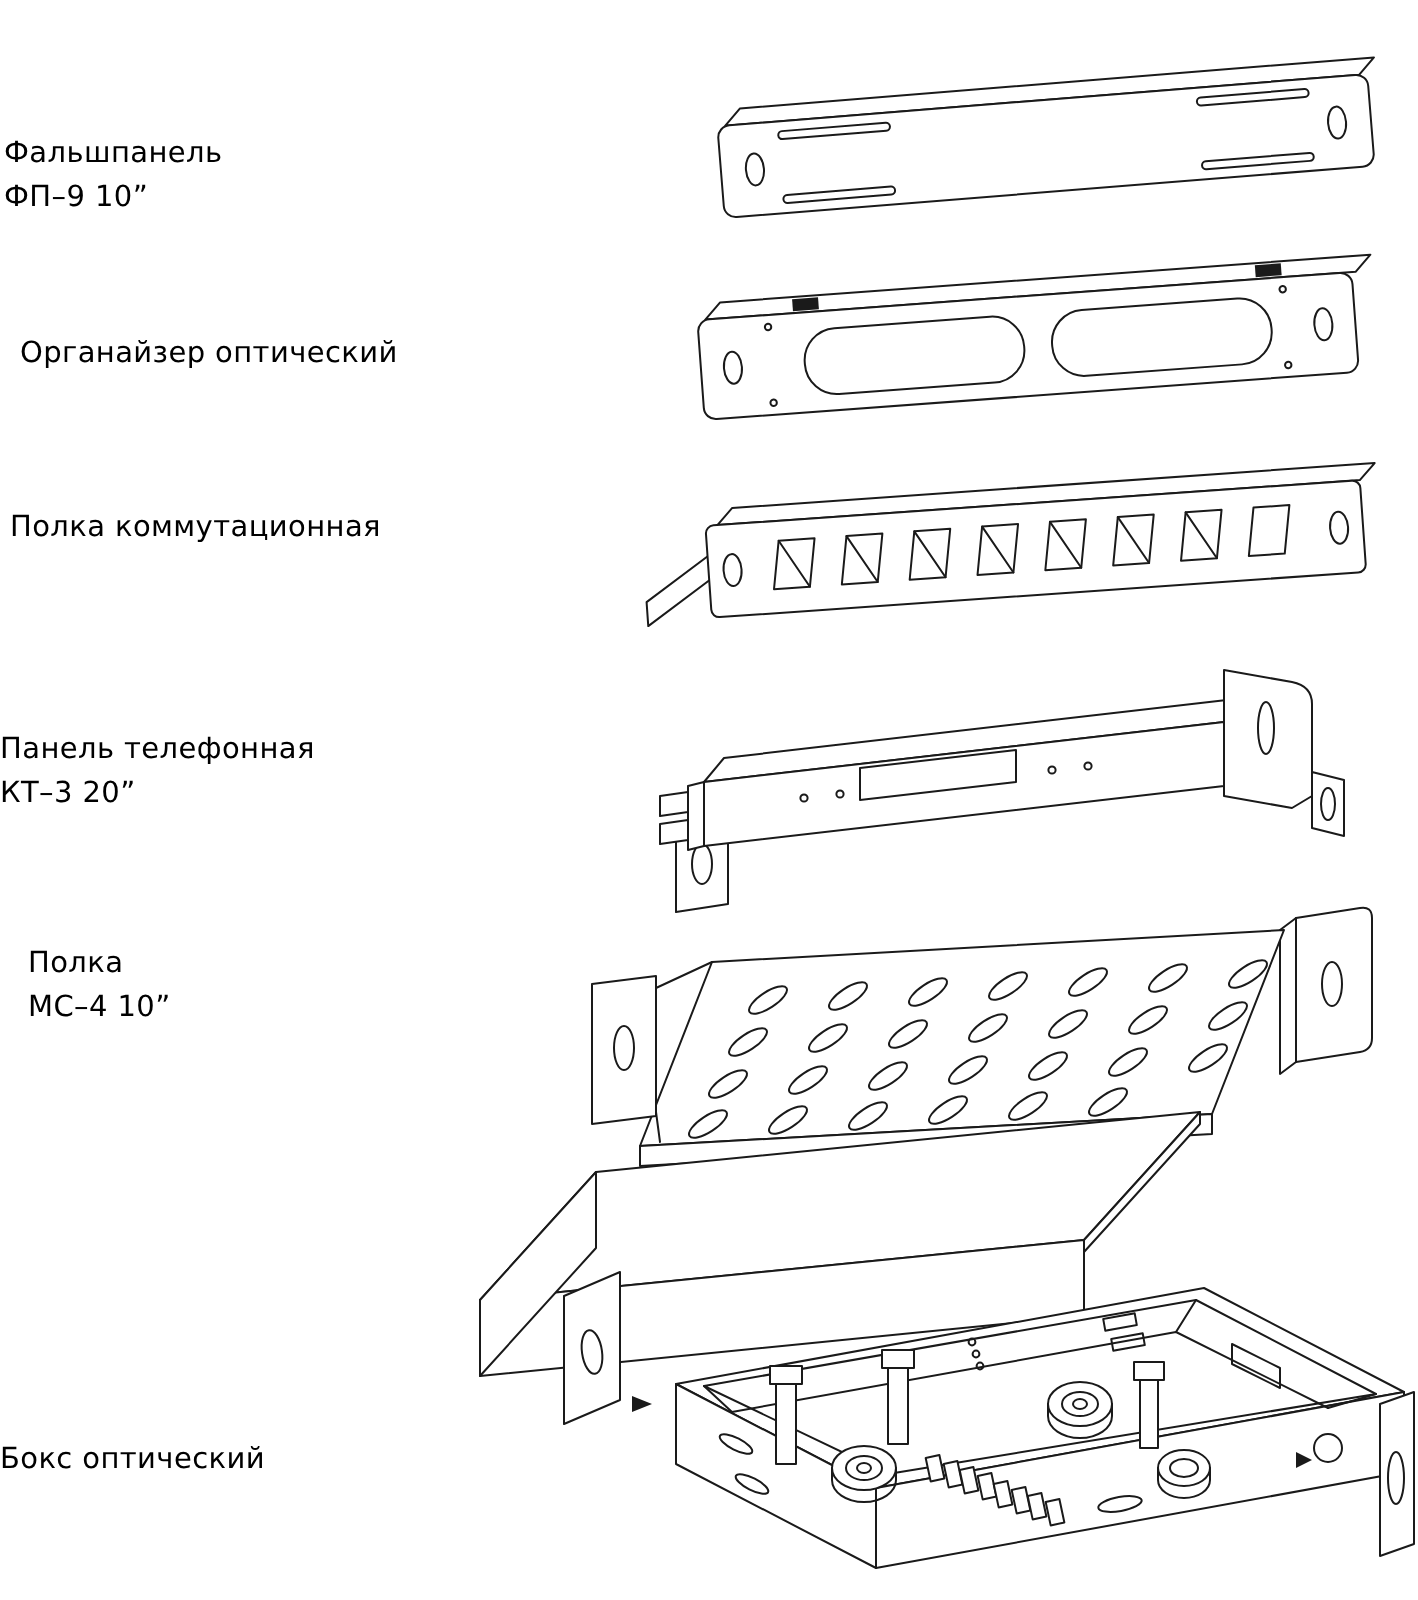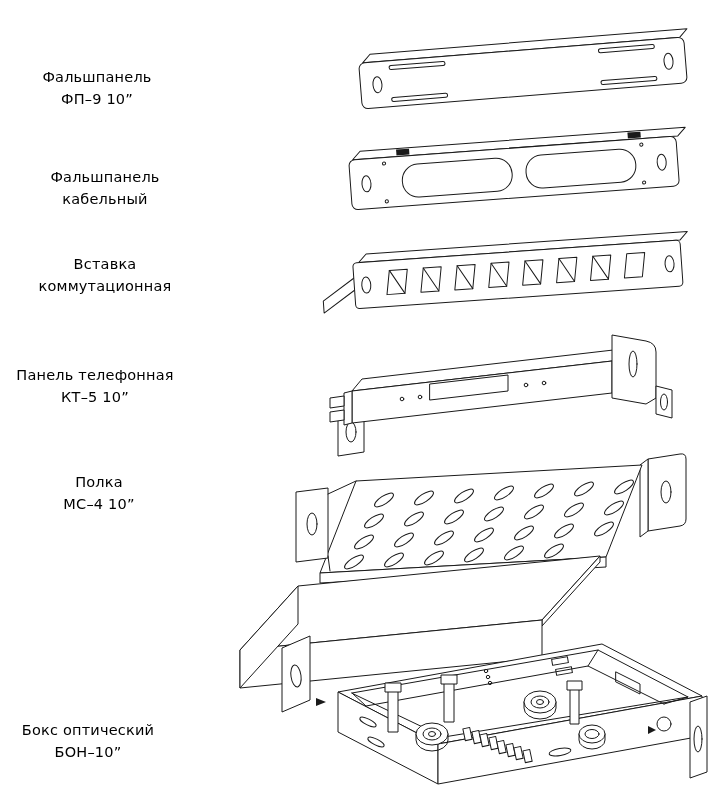--- a/index.html
+++ b/index.html
@@ -1,52 +1,51 @@
 <!DOCTYPE html>
 <html><head>
 <meta charset="utf-8">
 <style>
   * { margin:0; padding:0; box-sizing:border-box; }
   html,body { background:#ffffff; }
   .page {
     position:relative; width:709px; height:800px; background:#ffffff;
     font-family:"DejaVu Sans", sans-serif; overflow:hidden; color:#000;
   }
-  .label { position:absolute; text-align:center; font-size:14.5px; line-height:22px; letter-spacing:.2px; }
+  .label { position:absolute; font-size:14.5px; line-height:22px; letter-spacing:.2px; }
   .diagram-svg { position:absolute; left:0; top:0; }
   .ln  { fill:none; stroke:#1a1a1a; stroke-width:1; stroke-linejoin:round; stroke-linecap:round; }
   .lnw { fill:#ffffff; stroke:#1a1a1a; stroke-width:1; stroke-linejoin:round; }
   .fill{ fill:#1a1a1a; stroke:none; }
 </style>
 </head>
 <body>
 
 <div class="page">
 
   <div class="label" style="left:2px;top:66px;width:190px">
     <div>Фальшпанель</div>
     <div>ФП–9 10”</div>
   </div>
   <div class="label" style="left:10px;top:166px;width:190px">
-    <div>Фальшпанель кабельный</div>
+    <div>Органайзер оптический</div>
   </div>
   <div class="label" style="left:5px;top:253px;width:200px">
-    <div>Вставка коммутационная</div>
+    <div>Полка коммутационная</div>
   </div>
   <div class="label" style="left:0px;top:364px;width:190px">
     <div>Панель телефонная</div>
-    <div>КТ–5 10”</div>
-  </div>
-  <div class="label" style="left:4px;top:471px;width:190px">
+    <div>КТ–3 20”</div>
+  </div>
+  <div class="label" style="left:14px;top:471px;width:190px">
     <div>Полка</div>
     <div>МС–4 10”</div>
   </div>
   <div class="label" style="left:0px;top:719px;width:176px">
     <div>Бокс оптический</div>
-    <div>БОН–10”</div>
   </div>
 
   <svg class="diagram-svg" width="709" height="800" viewBox="0 0 709 800">
 
     <g transform="rotate(-4.6 523 73)">
       <polygon class="lnw" points="364,50 372,42 690,42 682,50"></polygon>
       <rect class="lnw" x="360" y="50" width="326" height="46" rx="6"></rect>
       <ellipse class="ln" cx="377" cy="73" rx="4.5" ry="8"></ellipse>
       <ellipse class="ln" cx="669" cy="73" rx="4.5" ry="8"></ellipse>
       <rect class="ln" x="390" y="55" width="56" height="4" rx="2"></rect>

